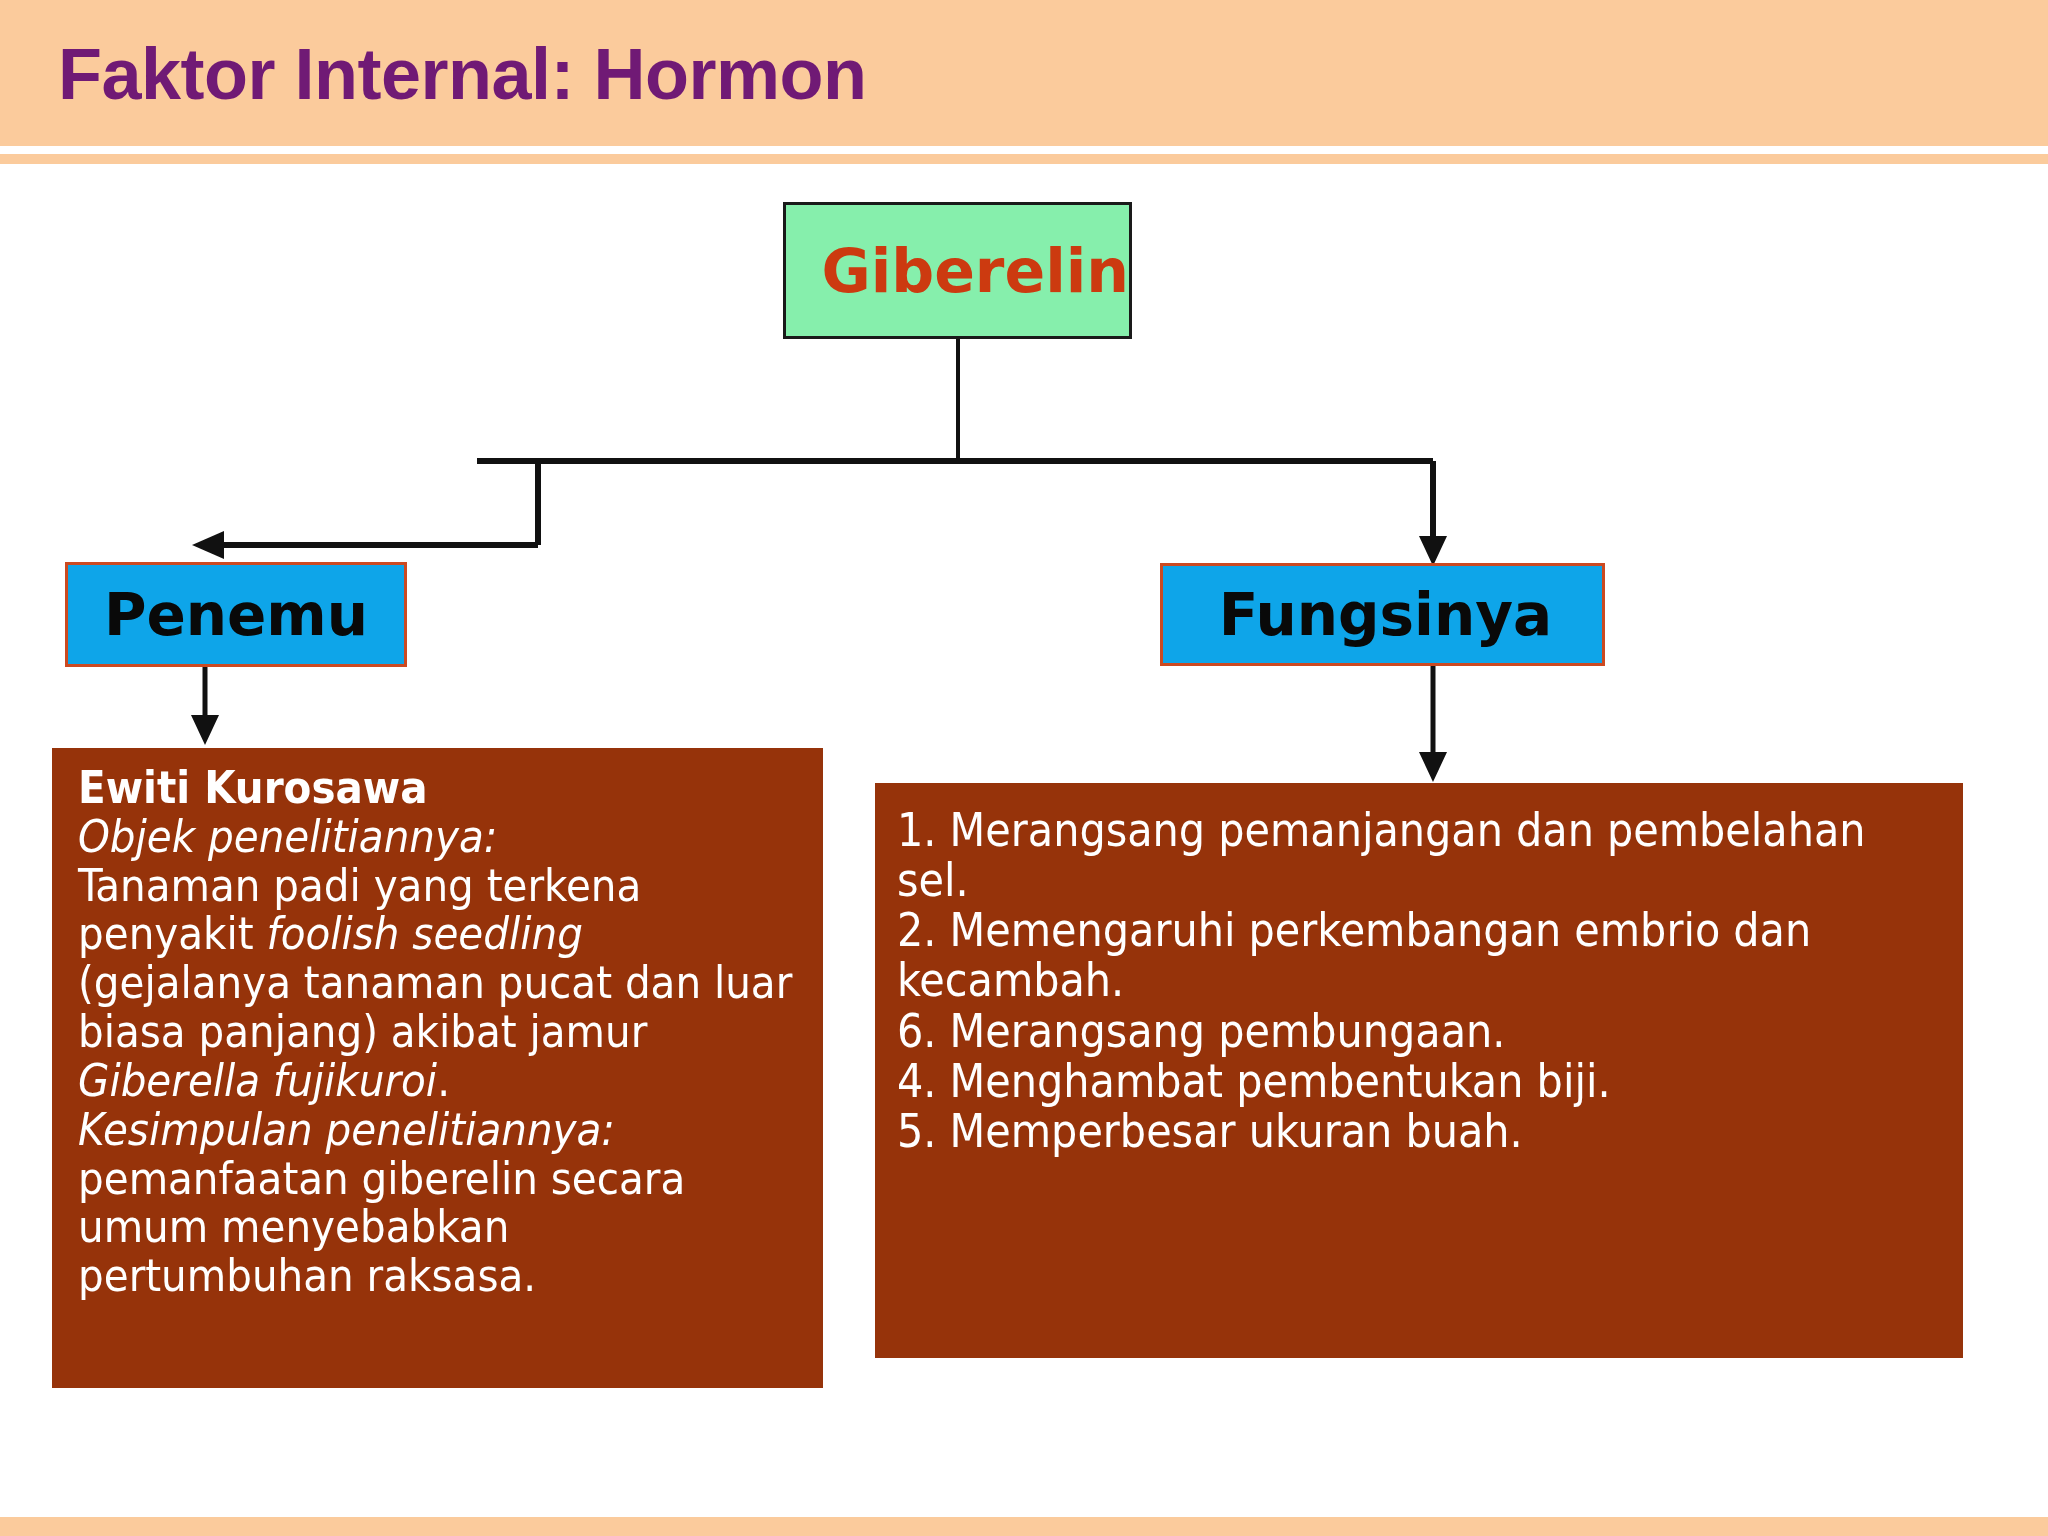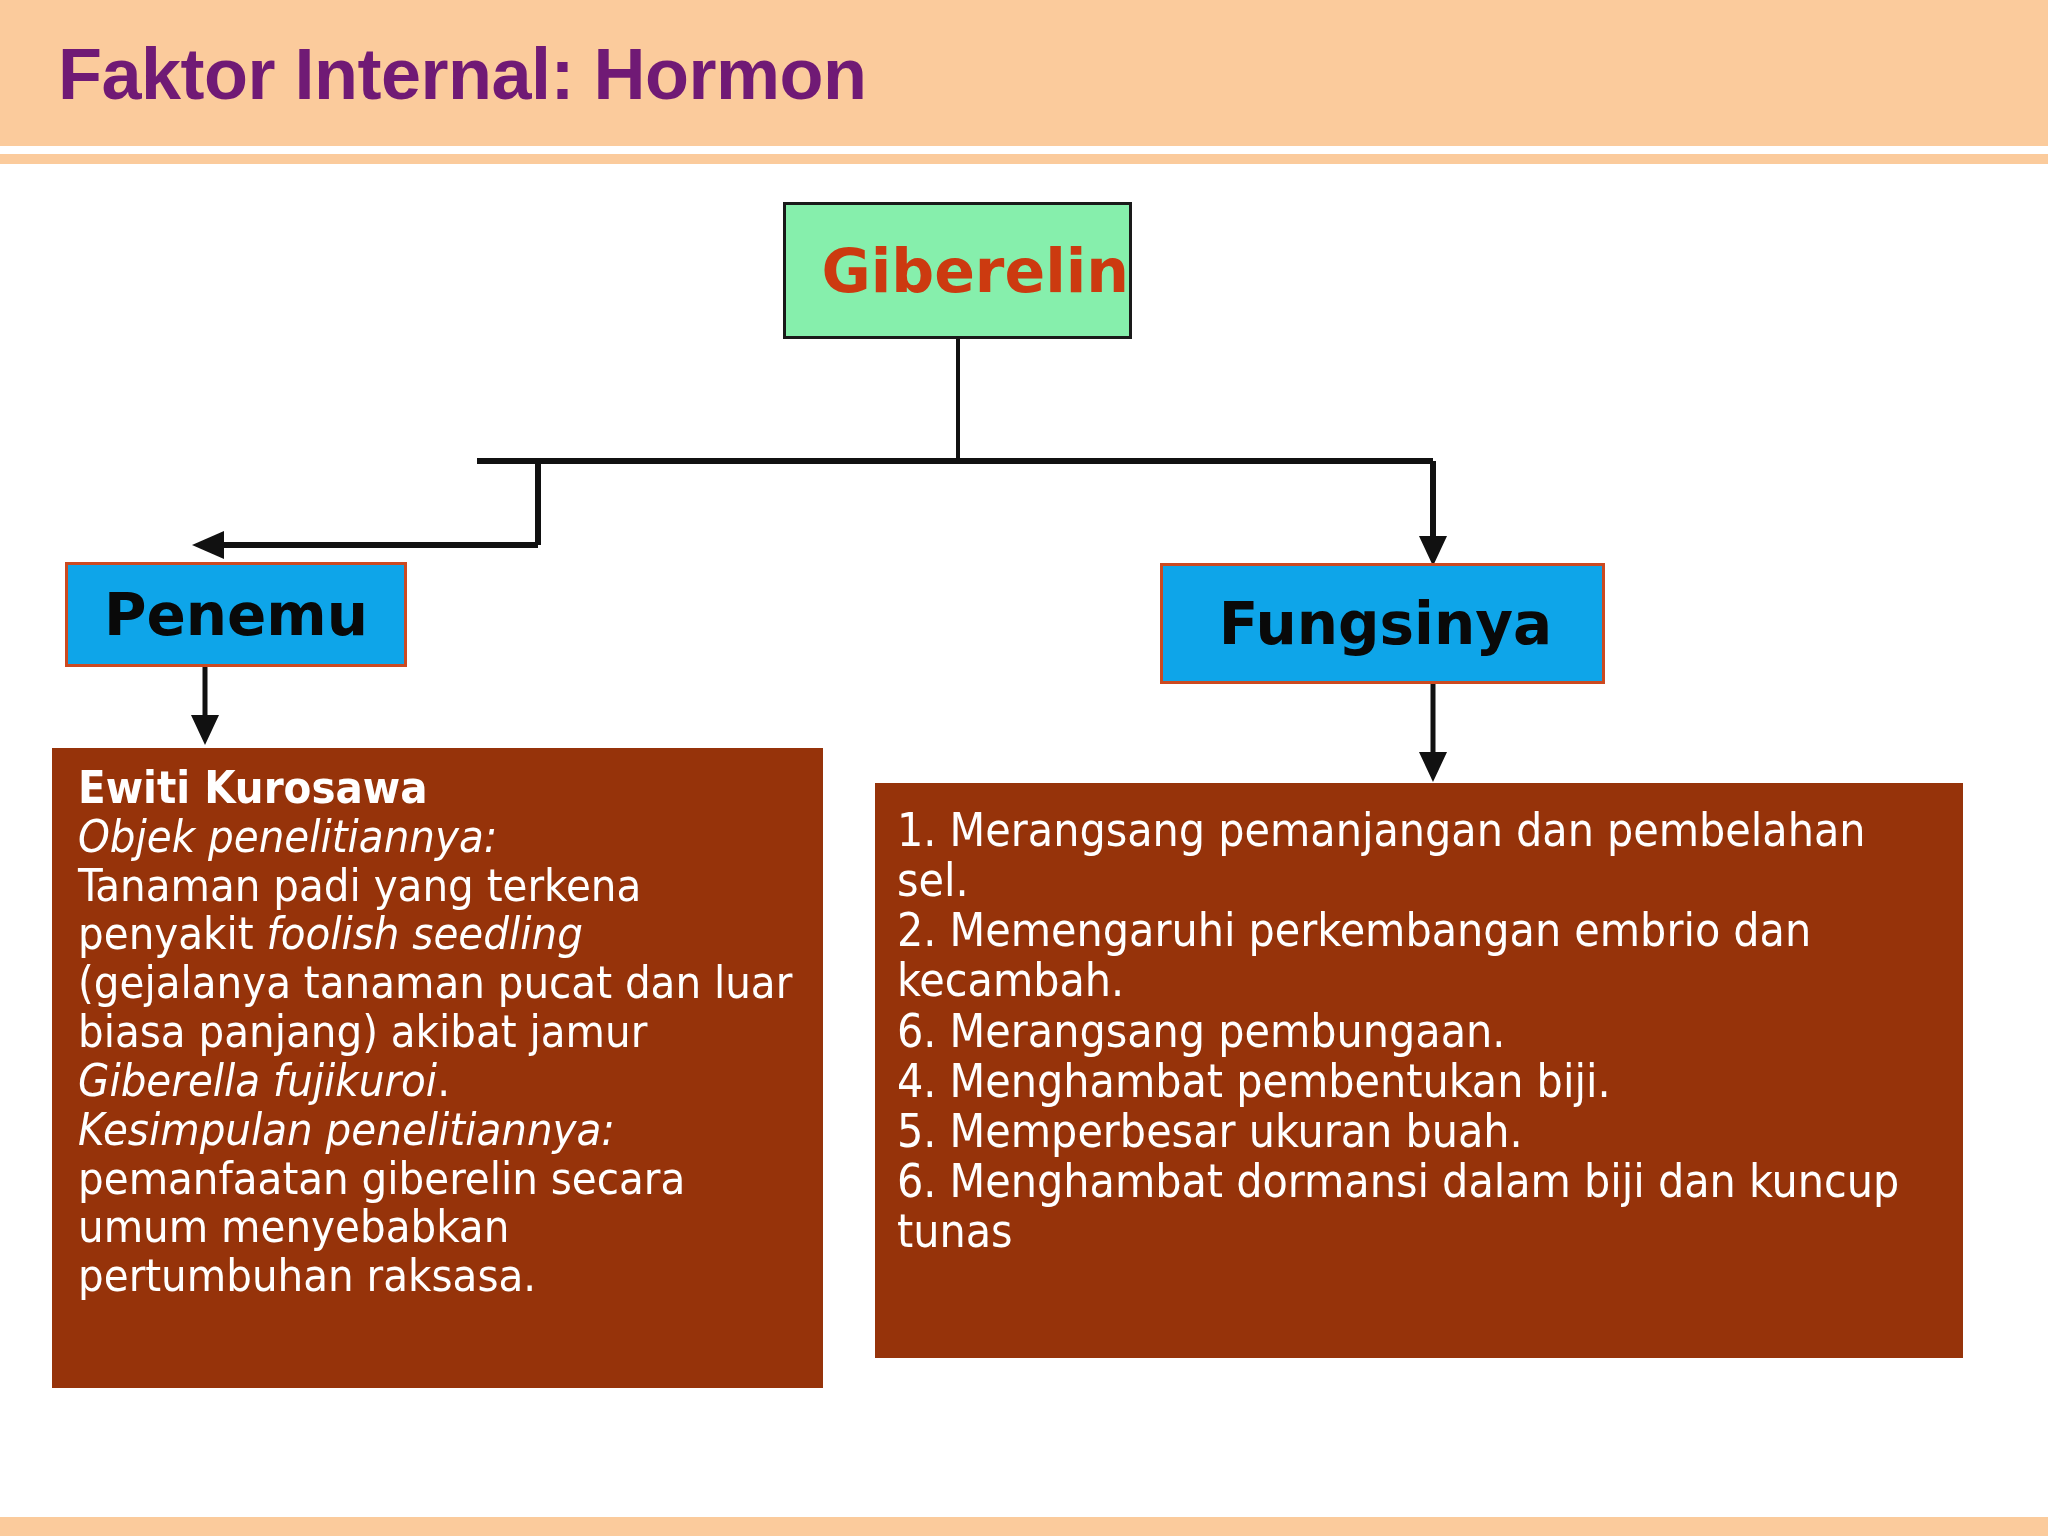--- a/index.html
+++ b/index.html
@@ -117,21 +117,21 @@
   #branch-penemu {
     left: 65px;
     top: 562px;
     width: 342px;
     height: 105px;
   }
   #branch-fungsinya {
     left: 1160px;
     top: 563px;
     width: 445px;
-    height: 121px;
+    height: 103px;
     padding-left: 6px;
   }
 
   
   .content-panel {
     position: absolute;
     background: #96330A;
     box-sizing: border-box;
     color: #FFFFFF;
   }
@@ -217,17 +217,16 @@
   </div>
 </div>
 
 <div id="panel-fungsinya" class="content-panel">
   <div class="panel-text" id="fungsinya-list">
     <span class="list-item">1. Merangsang pemanjangan dan pembelahan sel.</span>
     <span class="list-item">2. Memengaruhi perkembangan embrio dan kecambah.</span>
     <span class="list-item">6. Merangsang pembungaan.</span>
     <span class="list-item">4. Menghambat pembentukan biji.</span>
     <span class="list-item">5. Memperbesar ukuran buah.</span>
-    <span class="list-item">6. Menghambat dormansi dalam biji dan kuncup tunas</span>
   </div>
 </div>
 
 <div id="footer-band"></div>
 
 </body></html>

